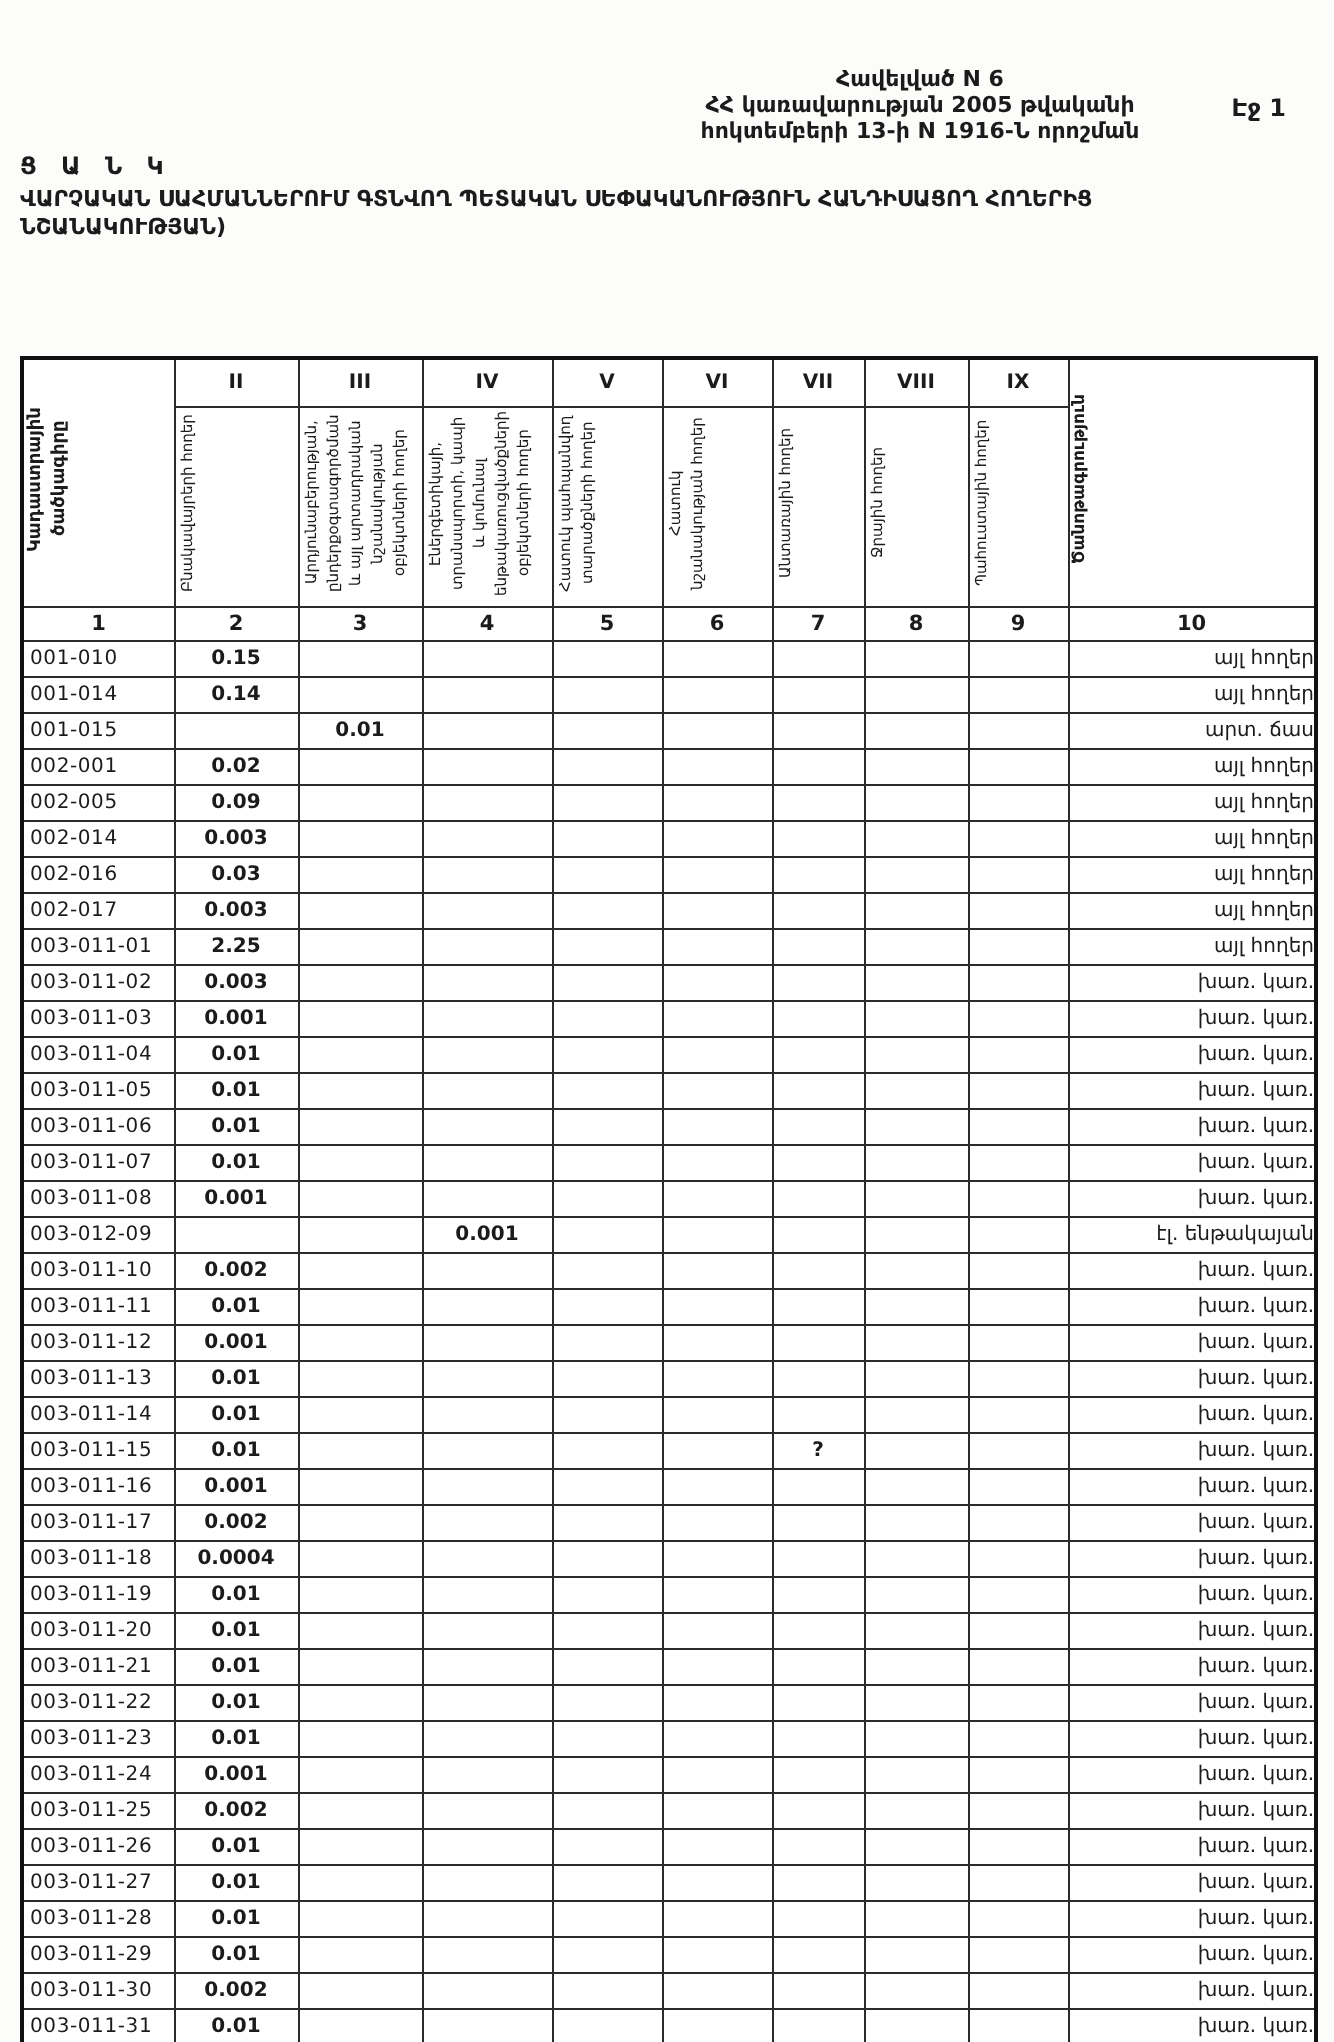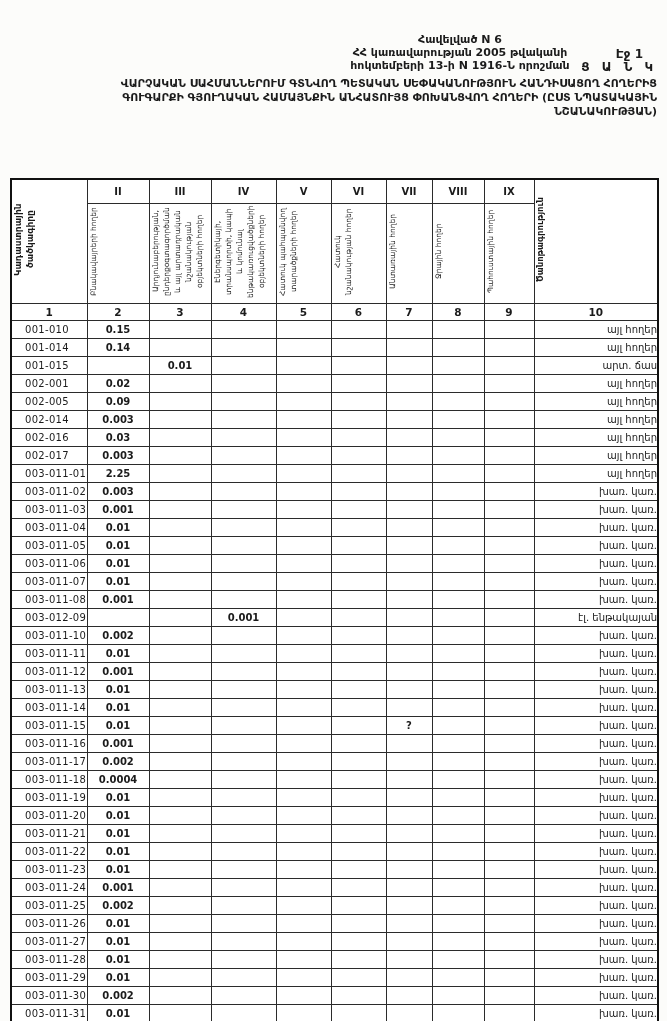--- a/index.html
+++ b/index.html
@@ -13,22 +13,22 @@
   }
   .page-num {
     position:absolute; top:6px; right:24px;
     font-size:12px; font-weight:bold;margin-top:41px;
   }
   .appendix {
     position:absolute; top:33px; left:255px; width:410px;
     text-align:center; font-size:11px; font-weight:bold; line-height:13px;
   }
   .title-block {
-    position:absolute; top:60px; left:10px; width:647px;
-    text-align:right; font-weight:bold;
+    position:absolute; top:76px; left:10px; width:647px;
+    text-align:left; font-weight:bold;
   }
   .title-heading { font-size:12px; letter-spacing:4px; margin-bottom:3px; }
   .title-line { font-size:11px; line-height:14px; }
   .doc-table-wrap { position:absolute; top:178px; left:10px; }
   table {
     border-collapse:collapse; table-layout:fixed; width:647px;
     background:#fff;
   }
   td {
     border:1px solid #2b2b2b;
@@ -41,39 +41,38 @@
   .vert {
     writing-mode:vertical-rl; transform:rotate(180deg);
     width:100%; height:95px; margin:0 auto;
     font-size:7.5px; line-height:11px; white-space:normal;
     text-align:center; display:inline-block;
   }
   .vert.code-head { font-size:9px; line-height:12px; }
   .vert.note-head { font-size:8.5px; }
   tr.numbers td { height:17px; text-align:center; font-size:10.5px; font-weight:600; }
   tr.data-row td { height:18px; font-size:10px; line-height:17px; }
-  td.code { text-align:left; padding-left:13px; letter-spacing:0.3px; }
+  td.code { text-align:left; padding-left:3px; letter-spacing:0.3px; }
   td.val  { text-align:center; font-weight:bold; }
   td.note { text-align:right; padding-left:4px; font-size:9.5px; font-weight:normal; }
 </style>
 </head>
 <body>
 
 <div class="page-num">Էջ 1</div>
 
 <div class="appendix">
   <div>Հավելված N 6</div>
   <div>ՀՀ կառավարության 2005 թվականի</div>
   <div>հոկտեմբերի 13-ի N 1916-Ն որոշման</div>
 </div>
 
 <div class="title-block">
   <div class="title-heading">Ց Ա Ն Կ</div>
   <div class="title-line">ՎԱՐՉԱԿԱՆ ՍԱՀՄԱՆՆԵՐՈՒՄ ԳՏՆՎՈՂ ՊԵՏԱԿԱՆ ՍԵՓԱԿԱՆՈՒԹՅՈՒՆ ՀԱՆԴԻՍԱՑՈՂ ՀՈՂԵՐԻՑ</div>
-  <div class="title-line">ԳՈՒԳԱՐՔԻ ԳՅՈՒՂԱԿԱՆ ՀԱՄԱՅՆՔԻՆ ԱՆՀԱՏՈՒՅՑ ՓՈԽԱՆՑՎՈՂ ՀՈՂԵՐԻ (ԸՍՏ ՆՊԱՏԱԿԱՅԻՆ</div>
   <div class="title-line">ՆՇԱՆԱԿՈՒԹՅԱՆ)</div>
 </div>
 
 <div class="doc-table-wrap">
   <table>
     <colgroup>
       <col style="width:76px">
         <col style="width:62px">
         <col style="width:62px">
       <col style="width:65px">

